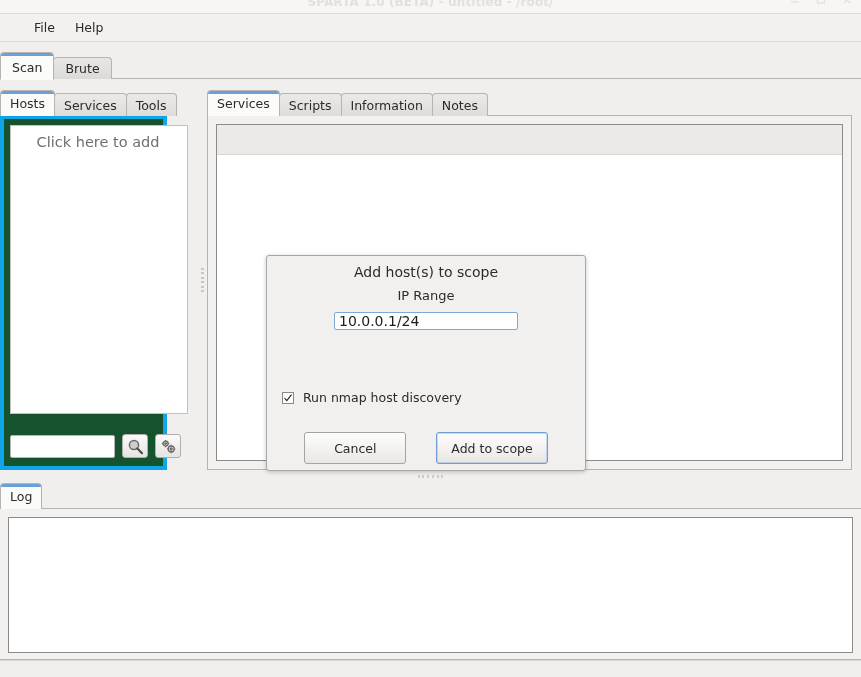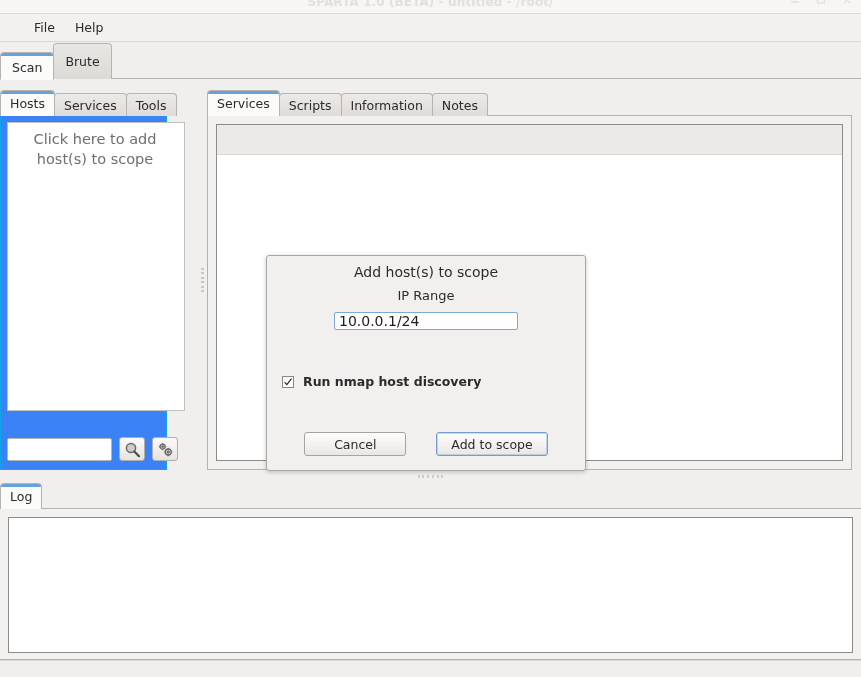--- a/index.html
+++ b/index.html
@@ -84,21 +84,21 @@
   }
   .tabstrip::after {
     content: "";
     position: absolute;
     left: 0; right: 0; bottom: 0;
     height: 1px;
     background: #b6b3b0;
   }
   .tab {
     position: relative;
-    height: 36px;
+    height: 22px;
     padding: 0 11px;
     display: flex;
     align-items: center;
     font-size: 12.5px;
     color: #2b2b2b;
     background: linear-gradient(to bottom, #e9e7e4, #dcdad7);
     border: 1px solid #b6b3b0;
     border-bottom: none;
     border-radius: 4px 4px 0 0;
     margin-right: -1px;
@@ -172,22 +172,22 @@
     left: 0; right: 0; top: 0;
     height: 3px;
     background: #6aa0d8;
     border-radius: 3px 3px 0 0;
   }
 
   .panelbox {
     position: absolute;
     left: 0; top: 25px;
     right: 0; bottom: 0;
-    background: #3b82f6;
-    border: 1px solid #0ea5e9;
+    background: #14532d;
+    border: 4px solid #0ea5e9;
     box-sizing: border-box;
   }
   .hostlist {
     position: absolute;
     left: 6px; top: 6px;
     width: 178px; height: 289px;
     background: #ffffff;
     border: 1px solid #c3c1bf;
     box-sizing: border-box;
     overflow: hidden;
@@ -341,21 +341,21 @@
   }
   .checkrow {
     position: absolute;
     left: 15px;
     display: flex;
     align-items: center;
     gap: 9px;
     font-size: 12.5px;
     color: #2b2b2b;
   }
-  .checkrow.r1 { top: 118px; font-weight: bold; }
+  .checkrow.r1 { top: 134px; }
   .checkrow.r2 { top: 147px; }
   .cbox {
     width: 12px; height: 12px;
     background: #fdfdfc;
     border: 1px solid #8b8987;
     box-sizing: border-box;
     position: relative;
     flex: 0 0 auto;
   }
   .cbox svg {
@@ -364,21 +364,21 @@
   }
   .dlgbuttons {
     position: absolute;
     left: 0; right: 0; top: 176px;
     display: flex;
     justify-content: center;
     gap: 30px;
   }
   .btn {
     min-width: 102px;
-    height: 24px;
+    height: 32px;
     padding: 0 14px;
     background: linear-gradient(to bottom, #fdfdfc, #e9e7e4);
     border: 1px solid #a6a4a1;
     border-radius: 3px;
     font-family: "DejaVu Sans", sans-serif;
     font-size: 12.5px;
     color: #2b2b2b;
     cursor: default;
     box-sizing: border-box;
     display: flex;
@@ -500,21 +500,20 @@
       </div>
       <div class="subtab">
         <span>Tools</span>
       </div>
     </div>
 
     <div class="panelbox">
       <div class="hostlist">
         <div class="hostlist-placeholder">
           <div>Click here to add</div>
-          <div>host(s) to scope</div>
         </div>
       </div>
 
       <div class="searchrow">
         <input class="searchinput" type="text" placeholder="" style="">
         <button class="iconbtn">
           <span>
             <svg width="17" height="17" viewBox="0 0 17 17">
               <circle cx="7" cy="7" r="4.6" fill="#cfcdca" stroke="#6e6c6a" stroke-width="1.5"></circle>
               <line x1="10.4" y1="10.4" x2="15" y2="15.2" stroke="#4e4c4a" stroke-width="2.2" stroke-linecap="round"></line>

